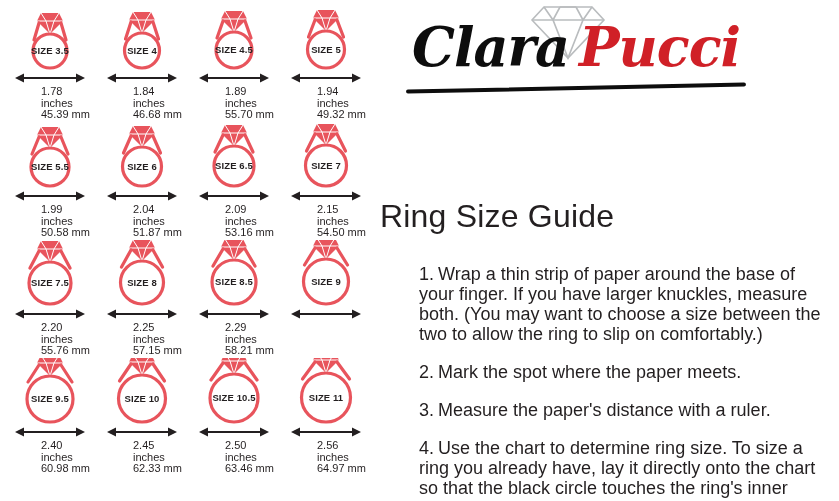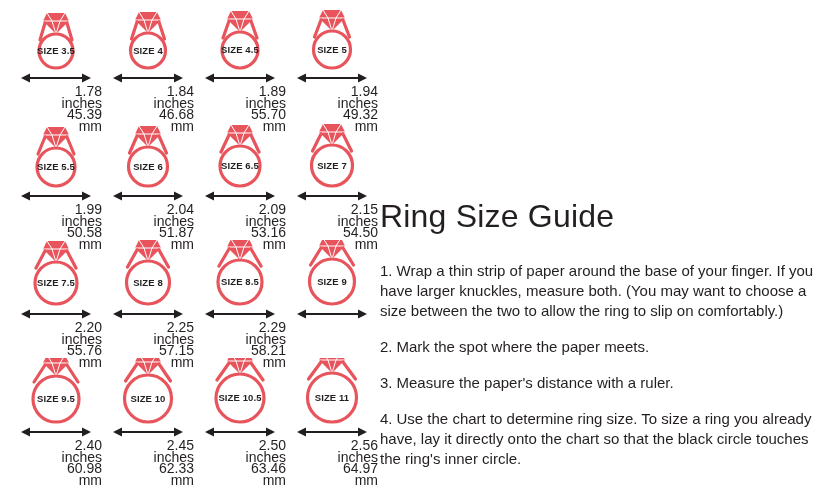--- a/index.html
+++ b/index.html
@@ -16,21 +16,21 @@
   }
   .page {
     position: relative;
     width: 839px;
     height: 501px;
   }
 
   
   .chart {
     position: absolute;
-    left: 10px;
+    left: 4px;
     top: 0;
     width: 368px;
     height: 392px;
     display: grid;
     grid-template-columns: repeat(4, 92px);
     grid-template-rows: repeat(4, 118px);
     padding-top: 4px;
     box-sizing: border-box;
   }
   .cell {
@@ -71,22 +71,22 @@
     left: 50%;
     top: 0;
     transform: translateX(-50%);
     display: block;
   }
   .meas {
     position: absolute;
     left: 0;
     right: 0;
     top: 82px;
-    text-align: right;
-    font-size: 14px;
+    text-align: left;
+    font-size: 11px;
     line-height: 11.5px;
     color: #231f20;
     padding-left: 37px;
   }
   .meas .mm { display: block; }
 
   
   .right {
     position: absolute;
     left: 368px;
@@ -144,24 +144,25 @@
     letter-spacing: 0.2px;
   }
 
   .steps {
     position: absolute;
     left: 12px;
     top: 246px;
     width: 450px;
   }
   .step {
-    font-size: 15px;
+    font-size: 18px;
     line-height: 20px;
     color: #231f20;
     margin-bottom: 16px;
+    margin-left: 39px;
   }
   .step-num { margin-right: 4px; }
 </style>
 </head>
 <body>
 
 <div class="page">
 
   <div class="chart" id="chart-grid">
       <div class="cell">
@@ -464,20 +465,37 @@
             <path d="M1 6 L10 1.5 L10 10.5 Z" fill="#231f20"></path>
             <path d="M71 6 L62 1.5 L62 10.5 Z" fill="#231f20"></path>
           </svg>
         </div>
         <div class="meas"><span>2.56 inches</span><span class="mm">64.97 mm</span></div>
       </div>
     </div>
 
   <div class="right">
 
+    <div class="logo">
+      <span class="logo-diamond">
+        <svg width="92" height="60" viewBox="0 0 92 60" aria-hidden="true">
+          <g fill="none" stroke="#b9bcbe" stroke-width="1.6">
+            <path d="M10 18 L46 56 L82 18 L70 5 L22 5 Z"></path>
+            <path d="M22 5 L31 18 L46 56 L61 18 L70 5"></path>
+            <path d="M10 18 L82 18"></path>
+            <path d="M31 18 L38 5 M61 18 L54 5"></path>
+            <path d="M38 5 L54 5"></path>
+          </g>
+        </svg>
+      </span>
+      <div class="logo-text">
+        <span class="logo-clara">Clara</span><span style="display:inline-block;width:10px"></span><span class="logo-pucci">Pucci</span>
+      </div>
+      <div class="logo-underline"></div>
+    </div>
 
     <div class="guide-title">Ring Size Guide</div>
 
     <div class="steps" id="steps-list">
         <p class="step"><span class="step-num">1.</span><span>Wrap a thin strip of paper around the base of your finger. If you have larger knuckles, measure both. (You may want to choose a size between the two to allow the ring to slip on comfortably.)</span></p>
         <p class="step"><span class="step-num">2.</span><span>Mark the spot where the paper meets.</span></p>
         <p class="step"><span class="step-num">3.</span><span>Measure the paper's distance with a ruler.</span></p>
         <p class="step"><span class="step-num">4.</span><span>Use the chart to determine ring size. To size a ring you already have, lay it directly onto the chart so that the black circle touches the ring's inner circle.</span></p>
       </div>
   </div>

